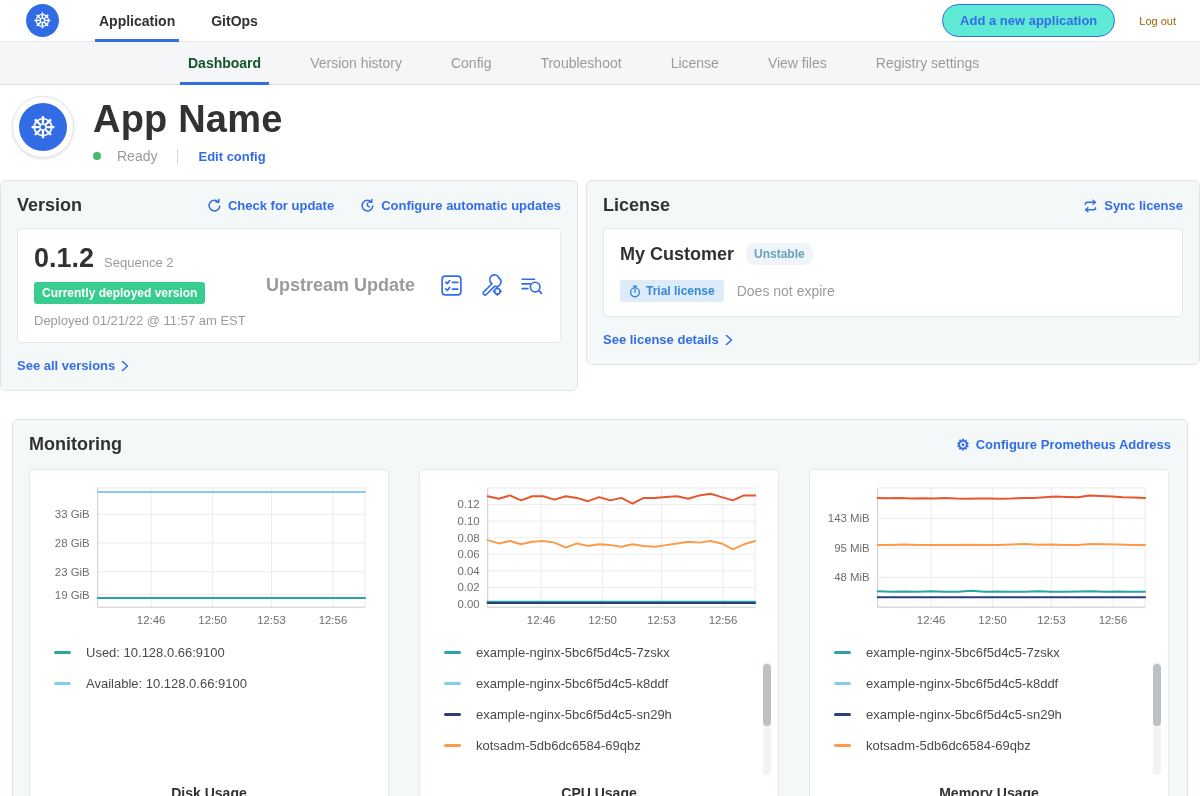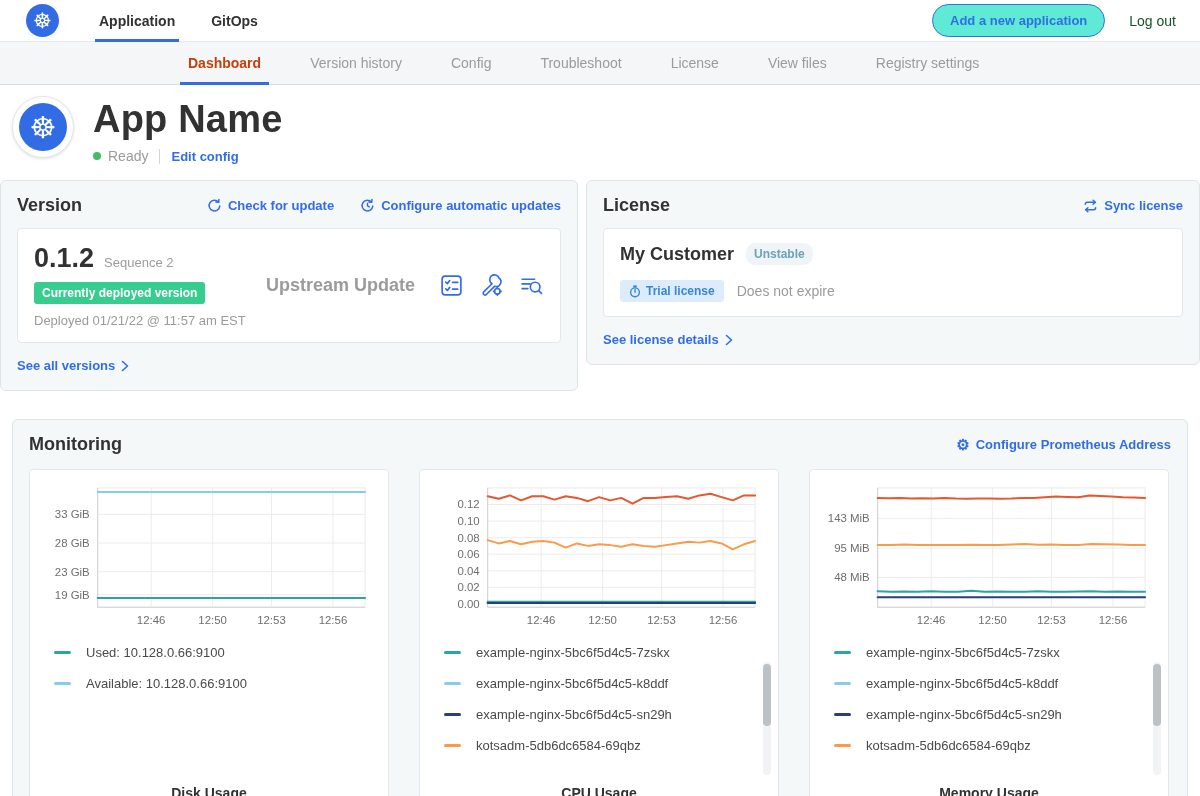--- a/index.html
+++ b/index.html
@@ -12,41 +12,41 @@
   .brand { width:33px; height:33px; border-radius:50%; background:#326ce5;
     color:#fff; display:flex; align-items:center; justify-content:center;
     font-size:21px; margin-right:40px; box-shadow:0 0 0 2px #fff, 0 1px 3px rgba(0,0,0,.25); }
   .topnav-tab { font-size:14px; font-weight:bold; color:#323232; margin-right:36px;
     height:42px; display:flex; align-items:center; position:relative; cursor:pointer; }
   .topnav-tab.active::after { content:""; position:absolute; left:-4px; right:-4px;
     bottom:0; height:3px; background:#326de6; }
   .topnav-spacer { flex:1; }
   .add-app-btn { border:1px solid #326de6; color:#326de6; background:#5eead4;
     border-radius:17px; padding:8px 17px; font-size:13px; font-weight:bold; cursor:pointer; }
-  .logout { font-size:14px; color:#14532d; margin-left:24px; cursor:pointer; }
+  .logout { font-size:11px; color:#a16207; margin-left:24px; cursor:pointer; }
 
   
   .subnav { height:43px; background:#f5f6f8; border-bottom:1px solid #d9dde0;
     display:flex; align-items:center; padding-left:188px; }
   .subnav-tab { font-size:14px; color:#9b9b9b; margin-right:49px; height:43px;
     display:flex; align-items:center; position:relative; cursor:pointer; }
-  .subnav-tab.active { color:#c2410c; font-weight:bold; }
+  .subnav-tab.active { color:#14532d; font-weight:bold; }
   .subnav-tab.active::after { content:""; position:absolute; left:-8px; right:-8px;
     bottom:0; height:3px; background:#326de6; }
 
   
   .app-header { display:flex; padding:11px 0 0 12px; }
   .avatar { width:62px; height:62px; border-radius:50%; background:#fff;
     border:1px solid #e2e6e9; box-shadow:0 1px 3px rgba(0,0,0,.12);
     display:flex; align-items:center; justify-content:center; }
   .avatar-inner { width:48px; height:48px; border-radius:50%; background:#326ce5;
     color:#fff; display:flex; align-items:center; justify-content:center; font-size:30px; }
   .app-title-block { margin-left:19px; padding-top:2px; }
   .app-title { font-size:38px; font-weight:bold; color:#323232; letter-spacing:.2px; }
-  .app-status-row { display:flex; align-items:center; margin-top:7px; }
+  .app-status-row { display:flex; align-items:center; margin-top:7px;gap:9px; }
   .status-dot { width:8px; height:8px; border-radius:50%; background:#44bb66; margin-right:7px; }
   .status-text { font-size:14px; color:#9b9b9b; }
   .vdiv { width:1px; height:15px; background:#d4d4d4; margin:0 11px; }
   .link { color:#326de6; font-weight:bold; font-size:13px; cursor:pointer;
     display:inline-flex; align-items:center; gap:6px; }
 
   
   .cards-row { display:flex; gap:8px; padding:0 0; margin-top:16px; align-items:flex-start; }
   .card { background:#f5f8f9; border:1px solid #dee4e7; border-radius:6px; padding:14px 16px 16px; }
   .version-card { width:578px; }

